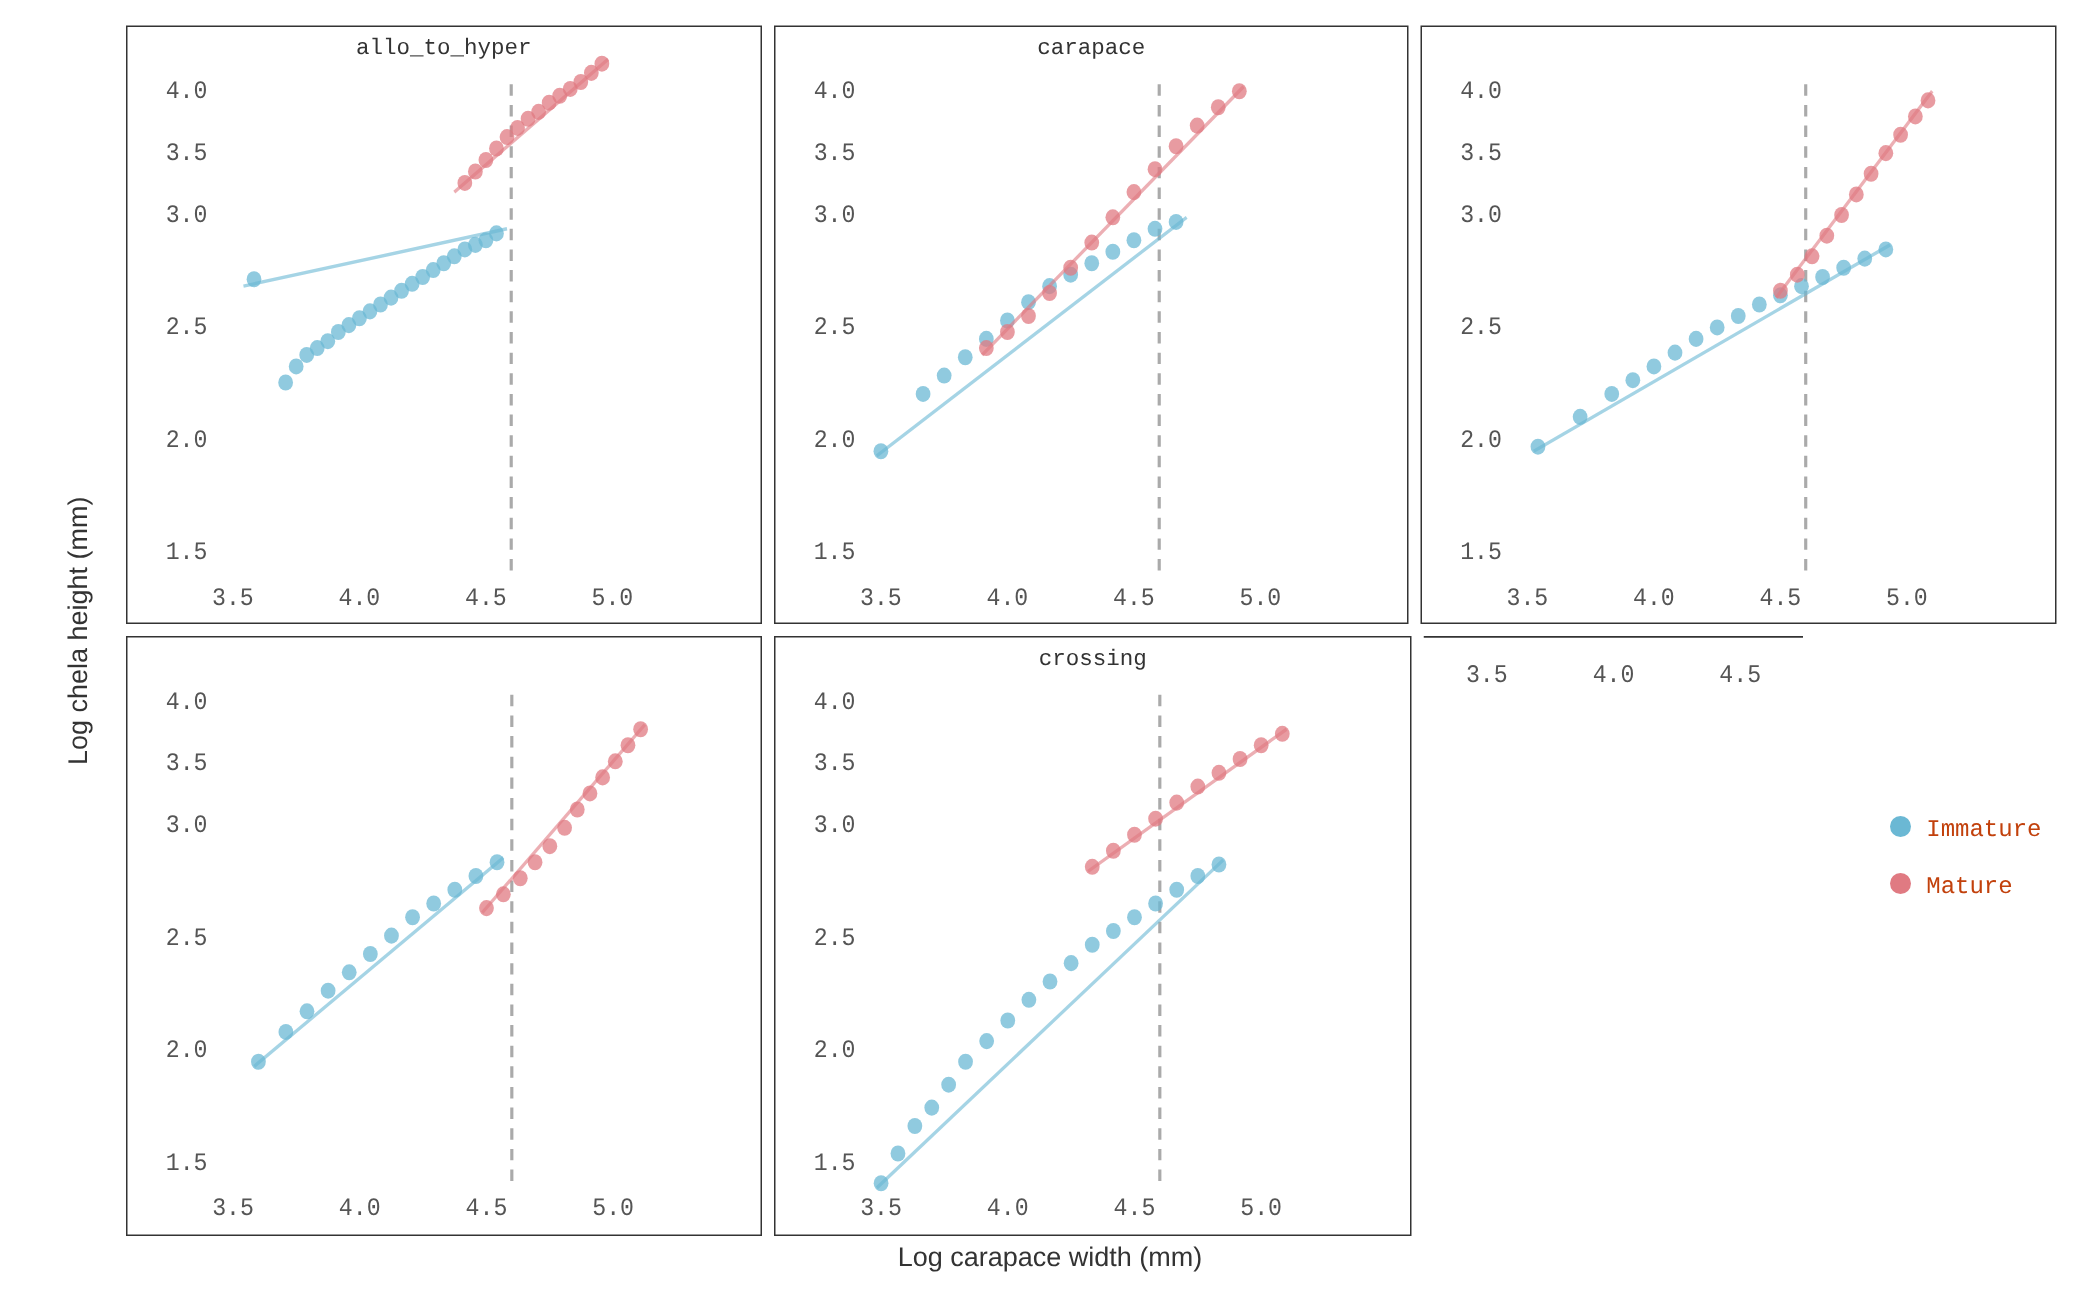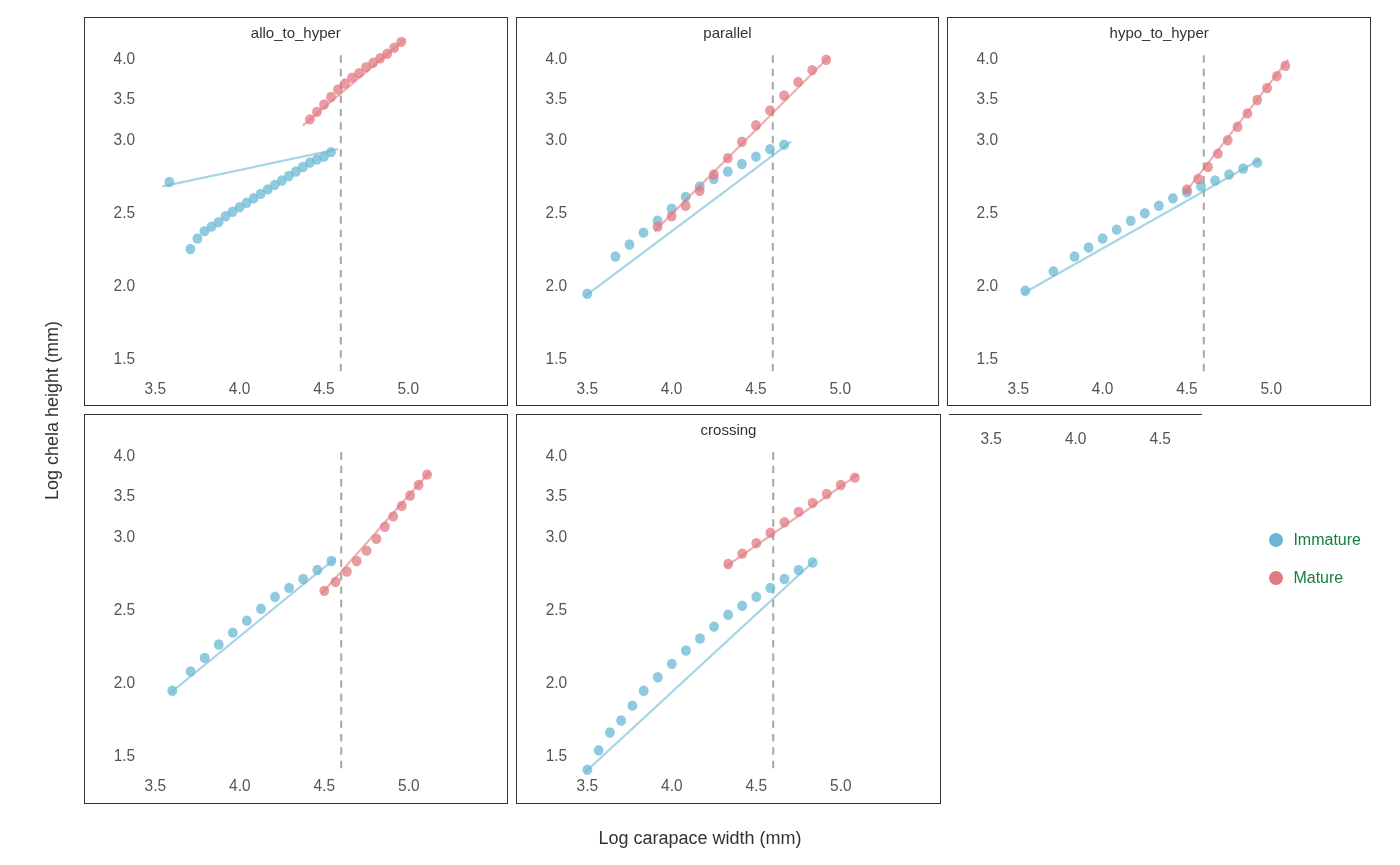--- a/index.html
+++ b/index.html
@@ -18,21 +18,21 @@
       height: 840px;
       position: relative;
       display: flex;
       flex-direction: column;
       align-items: center;
     }
     .x-axis-label {
       font-size: 18px;
       color: #333;
       text-align: center;
-      margin-top: 20px;
+      margin-top: 0;
       margin-bottom: 4px;
     }
     .plots-row {
       display: flex;
       flex: 1;
     }
     .plot-cell {
       flex: 1;
       position: relative;
       border: 1.5px solid #333;
@@ -51,24 +51,23 @@
       text-align: center;
       font-size: 15px;
       color: #333;
     }
     .plot-canvas {
       width: 100%;
       height: 100%;
     }
     .legend-item {
       display: flex;
-      align-items: center;
       gap: 10px;
       font-size: 16px;
-      color: #15803d;
+      color: #c2410c;
     }
     .legend-dot {
       width: 14px;
       height: 14px;
       border-radius: 50%;
     }
     .main-wrapper {
       display: flex;
       width: 100%;
       flex: 1;
@@ -83,20 +82,21 @@
     .y-label-text {
       font-size: 18px;
       color: #333;
       white-space: nowrap;
       transform: rotate(-90deg);
       display: inline-block;
     }
     .plots-and-legend {
       flex: 1;
       display: flex;
+      font-family: Liberation Mono, monospace;
     }
     .plots-section {
       flex: 1;
       display: flex;
       flex-direction: column;
     }
   </style>
 </head>
 <body>
 
@@ -165,21 +165,21 @@
               <circle cx="215" cy="24" r="3.5" fill="#e07a82" opacity="0.75"></circle>
               <circle cx="220" cy="20" r="3.5" fill="#e07a82" opacity="0.75"></circle>
               <circle cx="225" cy="16" r="3.5" fill="#e07a82" opacity="0.75"></circle>
 
               <line x1="55" y1="113" x2="180" y2="88" stroke="#6bb8d4" stroke-width="1.5" opacity="0.6"></line>
               <line x1="155" y1="72" x2="228" y2="14" stroke="#e07a82" stroke-width="1.5" opacity="0.6"></line>
             </svg>
           </div>
 
           <div class="plot-cell">
-            <div class="plot-title">parallel</div>
+            <div class="plot-title">carapace</div>
             <svg class="plot-canvas" viewBox="0 0 300 260" preserveAspectRatio="none">
               <text x="28" y="232" font-size="11" fill="#555" text-anchor="middle">1.5</text>
               <text x="28" y="183" font-size="11" fill="#555" text-anchor="middle">2.0</text>
               <text x="28" y="134" font-size="11" fill="#555" text-anchor="middle">2.5</text>
               <text x="28" y="85" font-size="11" fill="#555" text-anchor="middle">3.0</text>
               <text x="28" y="58" font-size="11" fill="#555" text-anchor="middle">3.5</text>
               <text x="28" y="31" font-size="11" fill="#555" text-anchor="middle">4.0</text>
               <text x="50" y="252" font-size="11" fill="#555" text-anchor="middle">3.5</text>
               <text x="110" y="252" font-size="11" fill="#555" text-anchor="middle">4.0</text>
               <text x="170" y="252" font-size="11" fill="#555" text-anchor="middle">4.5</text>
@@ -213,21 +213,20 @@
               <circle cx="190" cy="52" r="3.5" fill="#e07a82" opacity="0.75"></circle>
               <circle cx="200" cy="43" r="3.5" fill="#e07a82" opacity="0.75"></circle>
               <circle cx="210" cy="35" r="3.5" fill="#e07a82" opacity="0.75"></circle>
               <circle cx="220" cy="28" r="3.5" fill="#e07a82" opacity="0.75"></circle>
               <line x1="48" y1="187" x2="195" y2="83" stroke="#6bb8d4" stroke-width="1.5" opacity="0.6"></line>
               <line x1="98" y1="143" x2="222" y2="26" stroke="#e07a82" stroke-width="1.5" opacity="0.6"></line>
             </svg>
           </div>
 
           <div class="plot-cell">
-            <div class="plot-title">hypo_to_hyper</div>
             <svg class="plot-canvas" viewBox="0 0 300 260" preserveAspectRatio="none">
               <text x="28" y="232" font-size="11" fill="#555" text-anchor="middle">1.5</text>
               <text x="28" y="183" font-size="11" fill="#555" text-anchor="middle">2.0</text>
               <text x="28" y="134" font-size="11" fill="#555" text-anchor="middle">2.5</text>
               <text x="28" y="85" font-size="11" fill="#555" text-anchor="middle">3.0</text>
               <text x="28" y="58" font-size="11" fill="#555" text-anchor="middle">3.5</text>
               <text x="28" y="31" font-size="11" fill="#555" text-anchor="middle">4.0</text>
               <text x="50" y="252" font-size="11" fill="#555" text-anchor="middle">3.5</text>
               <text x="110" y="252" font-size="11" fill="#555" text-anchor="middle">4.0</text>
               <text x="170" y="252" font-size="11" fill="#555" text-anchor="middle">4.5</text>

